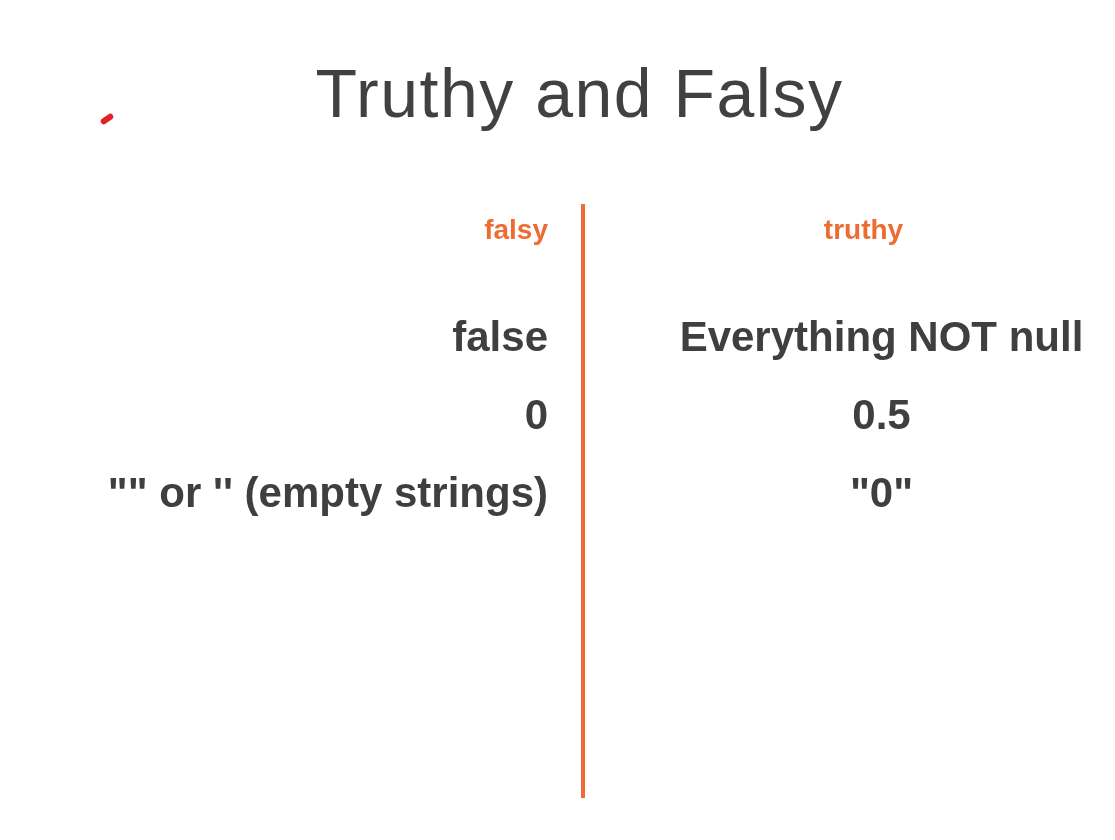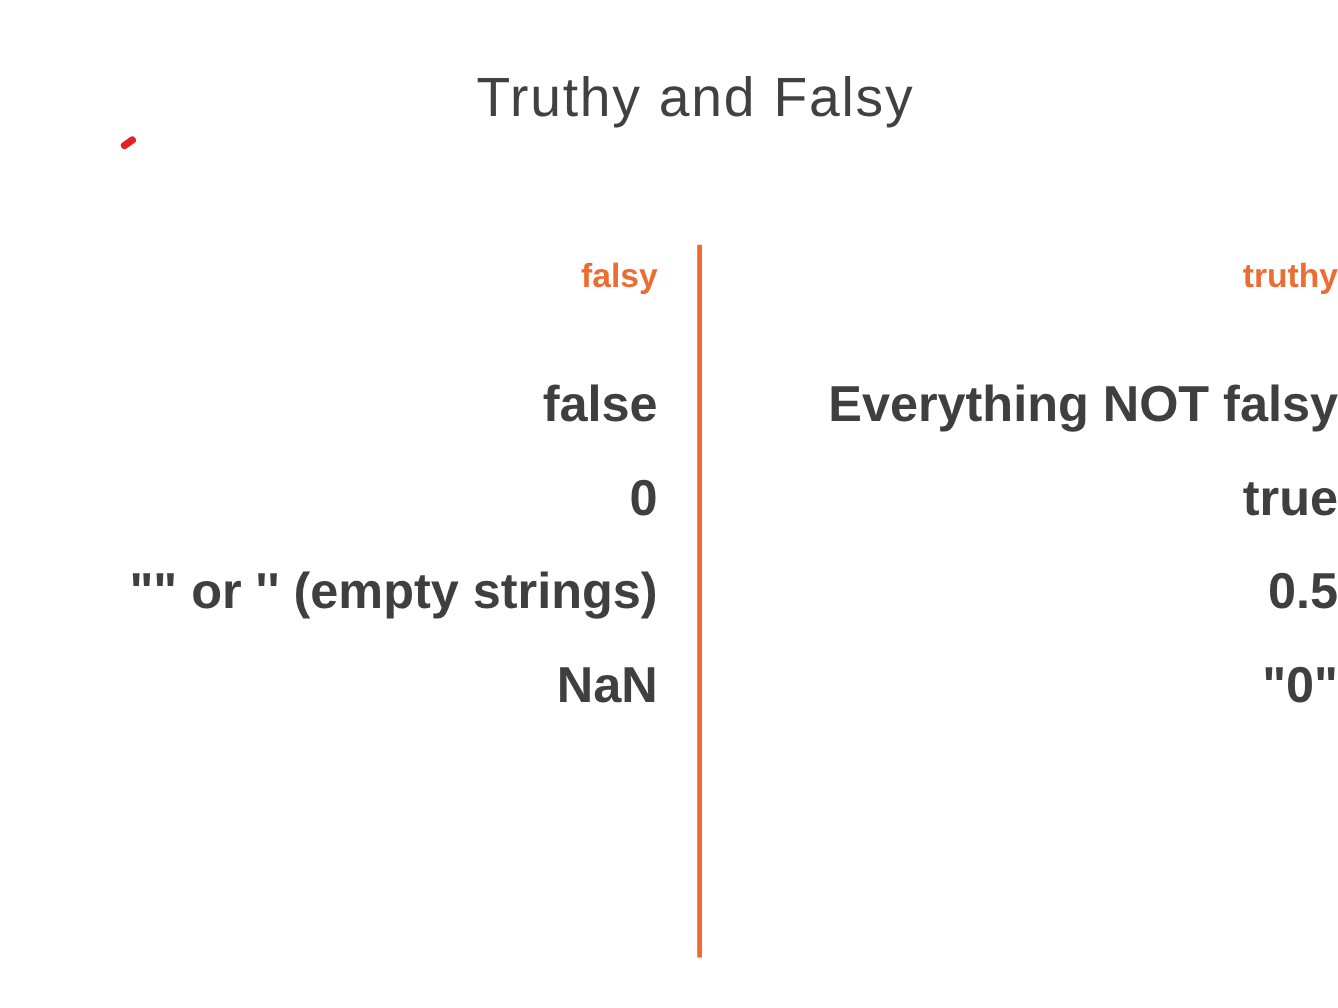--- a/index.html
+++ b/index.html
@@ -25,21 +25,21 @@
     border-radius: 3px;
     transform: rotate(-35deg);
   }
   .title {
     position: absolute;
     top: 54px;
     left: 44px;
     width: 1071px;
     margin: 0;
     text-align: center;
-    font-size: 46px;
+    font-size: 68px;
     font-weight: 300;
     letter-spacing: 1.5px;
     color: #414144;
   }
   .divider {
     position: absolute;
     left: 581px;
     top: 204px;
     width: 4px;
     height: 594px;
@@ -50,21 +50,21 @@
     top: 210px;
   }
   .col-falsy {
     left: 0;
     width: 548px;
     text-align: right;
   }
   .col-truthy {
     left: 612px;
     width: 503px;
-    text-align: right;
+    text-align: center;
   }
   .col-header {
     height: 40px;
     line-height: 40px;
     font-size: 28px;
     font-weight: 700;
     color: #ec6c33;
   }
   .rows {
     margin-top: 48px;
@@ -89,27 +89,25 @@
   <h1 class="title">Truthy and Falsy</h1>
 
   <div class="divider"></div>
 
   <div class="col col-falsy">
     <div class="col-header">falsy</div>
     <div class="rows">
       <div class="row">false</div>
       <div class="row">0</div>
       <div class="row">"" or '' (empty strings)</div>
-      <div class="row">NaN</div>
     </div>
   </div>
 
   <div class="col col-truthy">
     <div class="col-header">truthy</div>
     <div class="rows">
-      <div class="row">Everything NOT falsy</div>
-      <div class="row">true</div>
+      <div class="row">Everything NOT null</div>
       <div class="row">0.5</div>
       <div class="row">"0"</div>
     </div>
   </div>
 
 </div>
 
 </body></html>

